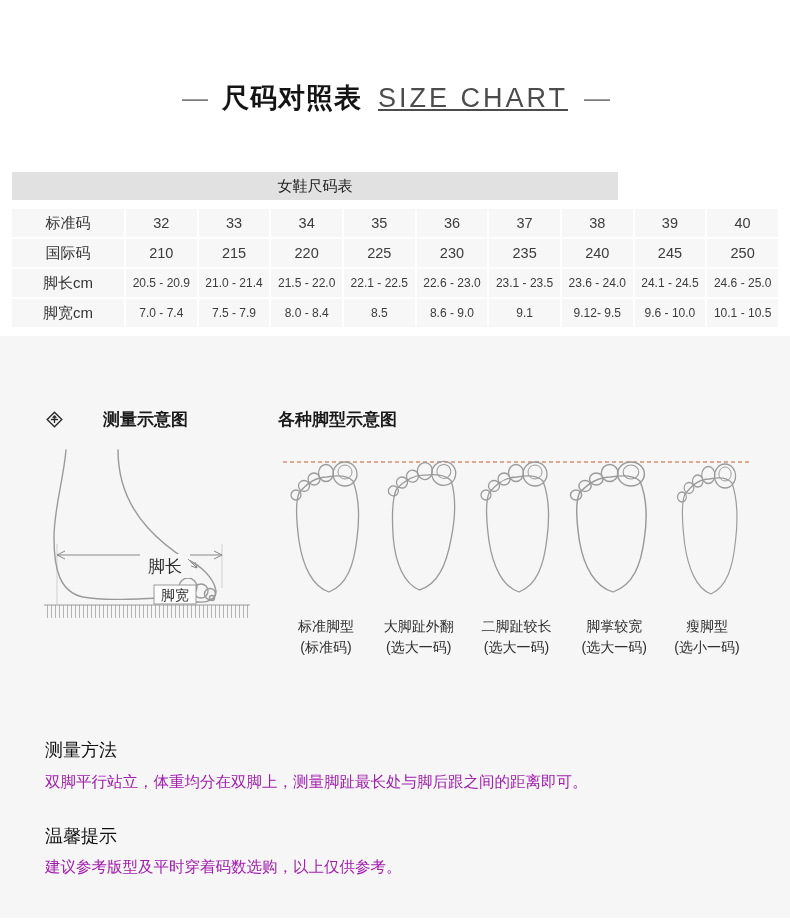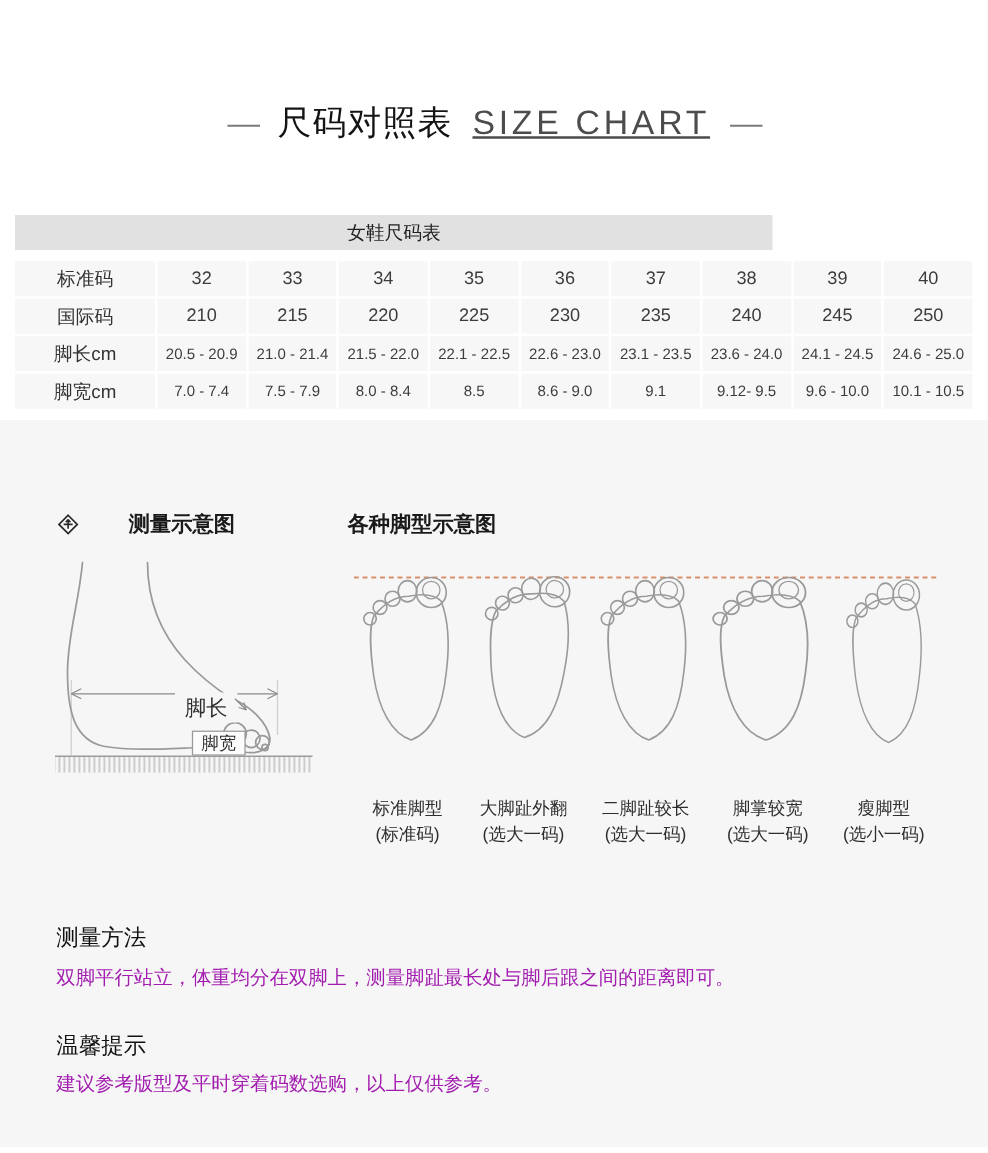--- a/index.html
+++ b/index.html
@@ -7,21 +7,21 @@
     width:790px;height:922px;position:relative;background:#ffffff;
     font-family:"Liberation Sans","DejaVu Sans",sans-serif;color:#333;
     overflow:hidden;
   }
   
   .title-row{
     position:absolute;top:78px;left:0;width:790px;height:40px;
     display:flex;align-items:center;justify-content:center;gap:16px;
   }
   .title-dash{color:#7c7c7c;font-size:26px;font-weight:300;letter-spacing:-2px;}
-  .title-zh{color:#141414;font-size:27px;font-weight:normal;letter-spacing:1px;}
+  .title-zh{color:#141414;font-size:27px;font-weight:bold;letter-spacing:1px;}
   .title-en{color:#4c4c4c;font-size:27px;font-weight:300;letter-spacing:3px;text-decoration:underline;}
   
   .table-caption{
     position:absolute;left:12px;top:172px;width:606px;height:28px;
     background:#e1e1e1;display:flex;align-items:center;justify-content:center;
     font-size:15px;color:#222;
   }
   table.size-table{
     position:absolute;left:10px;top:207px;width:770px;
     border-collapse:separate;border-spacing:2px;table-layout:fixed;
@@ -46,21 +46,21 @@
   #foot-types-heading{left:278px;top:72px;}
   .diamond-icon svg{display:block;}
   
   #measure-svg{position:absolute;left:38px;top:112px;}
   #feet-svg{position:absolute;left:283px;top:116px;}
   
   .foot-labels{
     position:absolute;left:283px;top:280px;width:467px;
     display:flex;justify-content:space-between;
   }
-  .foot-label{width:96px;text-align:center;font-size:14px;color:#2e2e2e;line-height:21px;margin-top:20px;}
+  .foot-label{width:96px;text-align:center;font-size:14px;color:#2e2e2e;line-height:21px;}
   .foot-label:first-child,.foot-label:last-child{width:86px;}
   
   .block-heading{position:absolute;left:45px;font-size:18px;font-weight:normal;color:#111;}
   .block-text{position:absolute;left:45px;font-size:15.5px;color:#a21caf;}
   #method-heading{top:402px;}
   #method-text{top:436px;}
   #tips-heading{top:488px;}
   #tips-text{top:521px;}
   .bottom-strip{position:absolute;left:0;bottom:0;width:790px;height:4px;background:#ffffff;}
   .sketch{stroke:#9a9a9a;stroke-width:1.4;fill:none;stroke-linecap:round;}

